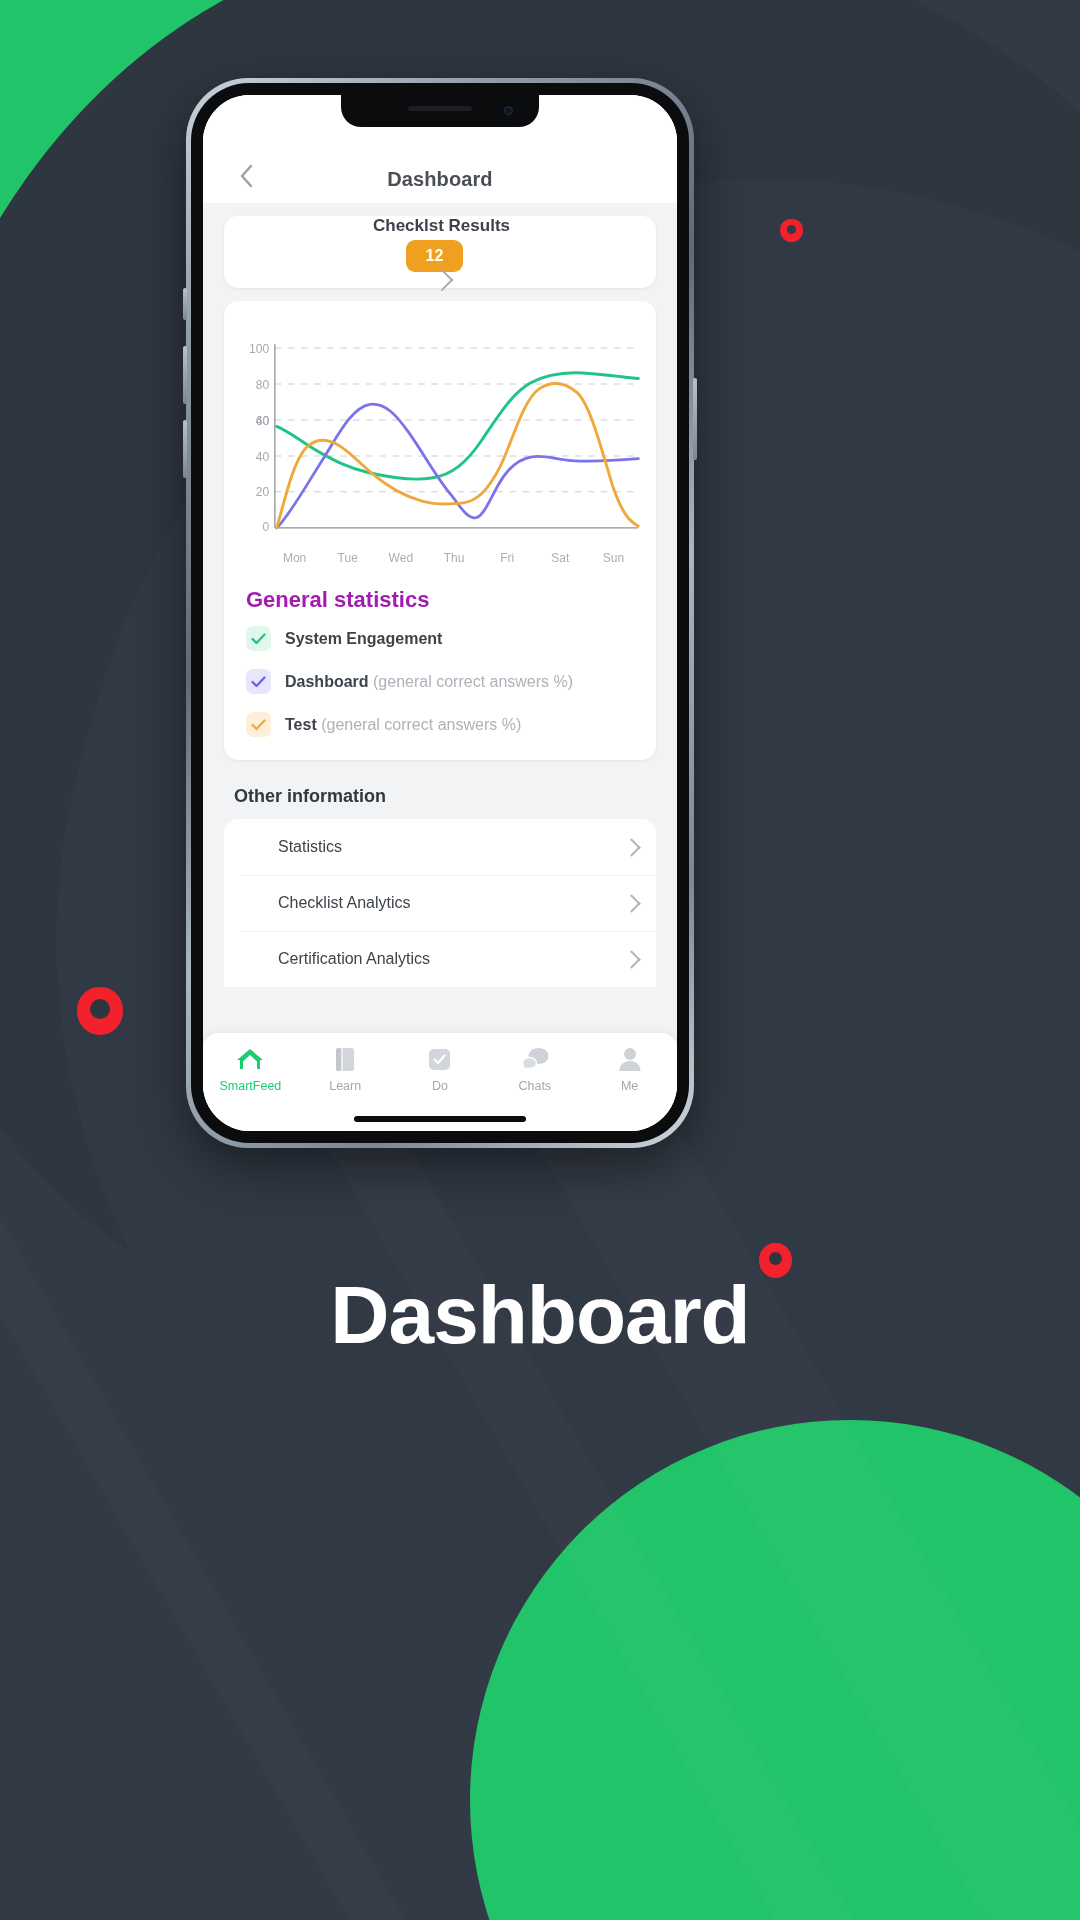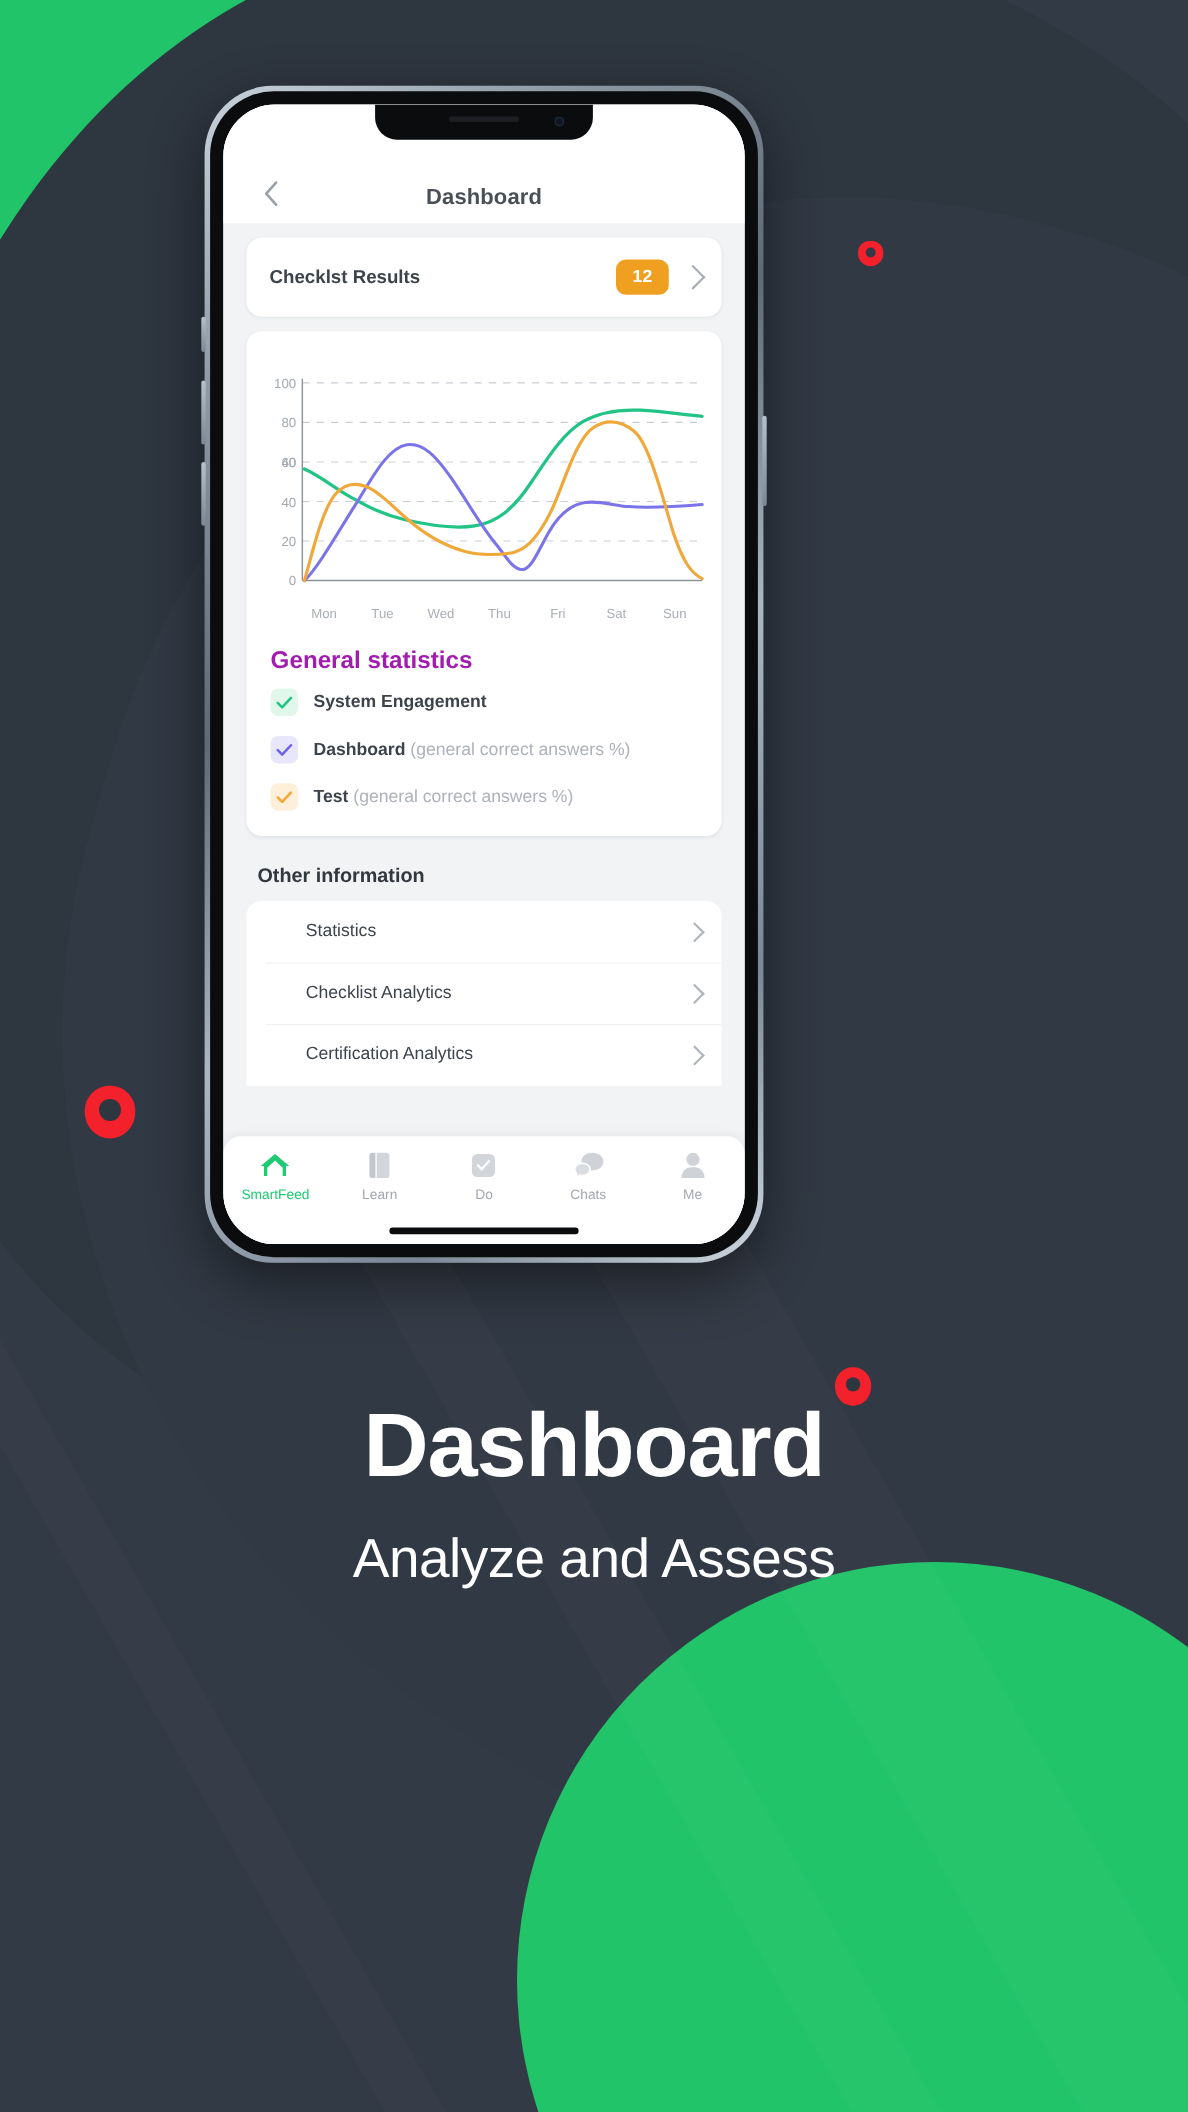--- a/index.html
+++ b/index.html
@@ -206,35 +206,36 @@
     background: #ffffff;
     border-radius: 14px;
     box-shadow: 0 1px 3px rgba(20,24,30,.07);
   }
   .checklist-card {
     margin-top: 13px;
     height: 72px;
     display: flex; align-items: center;
     padding: 0 18px 0 21px;
     cursor: pointer;
+    flex-direction: column;
   }
   .checklist-title {
     flex: 1 1 auto;
     font-size: 17px;
     font-weight: bold;
     color: #3d434b;
   }
   .badge {
     min-width: 48px; height: 32px;
     border-radius: 9px;
     background: #F0A020;
     color: #ffffff;
     font-size: 16px; font-weight: bold;
     display: flex; align-items: center; justify-content: center;
-    padding: 0 10px;
+    padding: 0 20px;
     margin-right: 14px;
   }
   .chev {
     width: 16px; height: 16px;
     border-right: 2.4px solid #a9aeb5;
     border-top: 2.4px solid #a9aeb5;
     transform: rotate(45deg);
   }
 
   .chart-card {
@@ -607,15 +608,14 @@
 
             <div class="home-indicator"></div>
 
           </div>
         </div>
       </div>
     </div>
   </div>
 
   <div class="promo-title">Dashboard</div>
-  <div class="promo-sub">Analyze and Assess</div>
 
 </div>
 
 </body></html>

